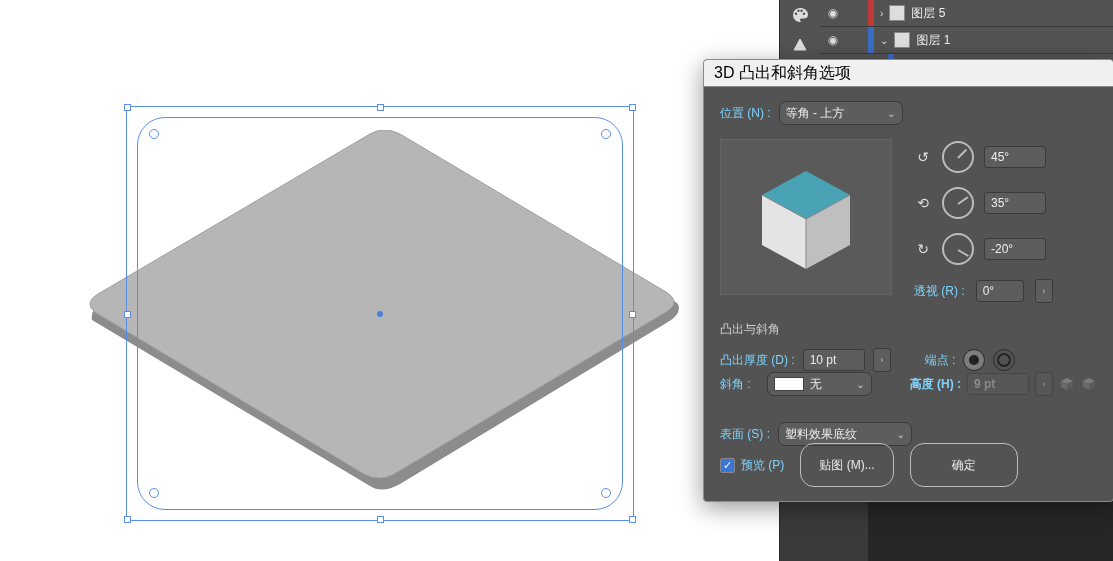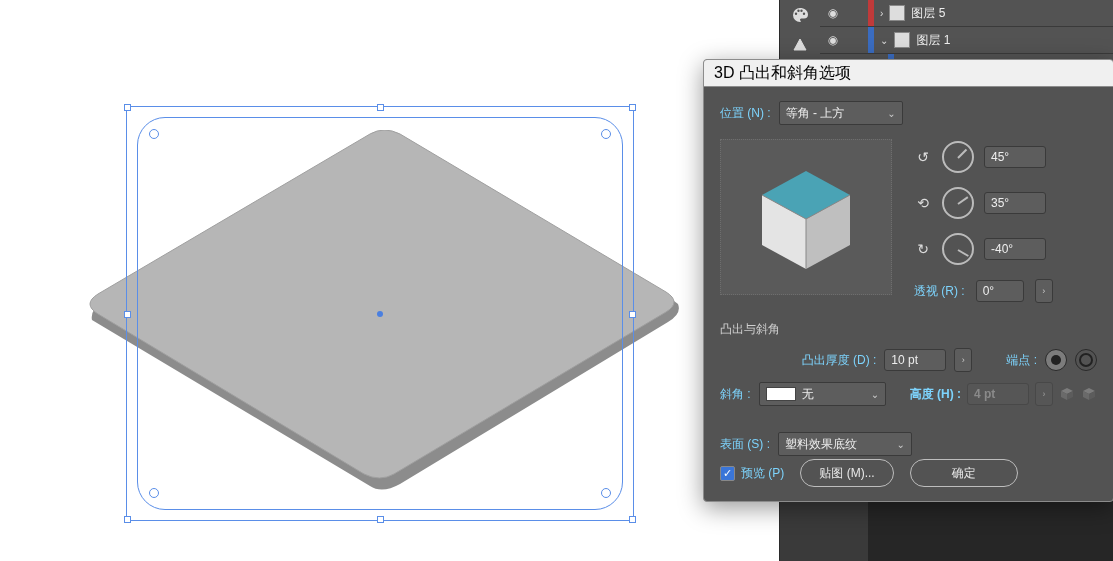--- a/index.html
+++ b/index.html
@@ -197,21 +197,21 @@
     align-items: center;
   }
   .label {
     color: #7dd3fc;
     white-space: nowrap;
   }
   .select {
     height: 22px;
     background: #5d5d5d;
     border: 1px solid #3a3a3a;
-    border-radius: 2px;
+    border-radius: 7px;
     color: #eee;
     display: flex;
     align-items: center;
     padding: 0 6px;
     gap: 6px;
     cursor: default;
   }
   .select .caret {
     margin-left: auto;
     font-size: 10px;
@@ -309,21 +309,21 @@
     left: 0;
     right: 0;
     bottom: 0;
     padding: 10px 16px 14px 16px;
     display: flex;
     align-items: center;
     gap: 16px;
   }
   .pill-btn {
     height: 26px;
-    padding: 0 18px;
+    padding: 8px 18px;
     border: 1px solid #bdbdbd;
     border-radius: 14px;
     color: #e8e8e8;
     background: transparent;
     display: flex;
     align-items: center;
     justify-content: center;
     cursor: default;
     white-space: nowrap;
   }
@@ -481,63 +481,63 @@
           <span class="rot-icon">⟲</span>
           <div class="dial a35"></div>
           <div class="num-input">
             <span>35°</span>
           </div>
         </div>
         <div class="row" style="gap:10px;">
           <span class="rot-icon">↻</span>
           <div class="dial aN30"></div>
           <div class="num-input">
-            <span>-40°</span>
+            <span>-20°</span>
           </div>
         </div>
         <div class="row" style="gap:11px;">
           <span class="label">透视 (R) :</span>
           <div class="num-input" style="width:34px">
             <span>0°</span>
           </div>
           <div class="stepper">›</div>
         </div>
       </div>
     </div>
 
     <div class="section-title">凸出与斜角</div>
 
-    <div class="row" style="gap:8px;justify-content:flex-end;">
+    <div class="row" style="gap:8px;">
       <span class="label">凸出厚度 (D) :</span>
       <div class="num-input">
         <span>10 pt</span>
       </div>
       <div class="stepper">›</div>
       <span style="width:18px"></span>
       <span class="label">端点 :</span>
       <div class="cap-btn active">
           <div class="inner"></div>
         </div>
       <div class="cap-btn">
           <div class="inner hole"></div>
         </div>
     </div>
 
-    <div class="row" style="gap:8px; margin-top:10px;">
+    <div class="row" style="gap:16px; ">
       <span class="label">斜角 :</span>
       <div class="select" style="width:150px">
         <span class="swatch-mini"></span>
         <span>无</span>
         <span class="caret">⌄</span>
       </div>
       <span style="width:10px"></span>
       <span class="row disabled" style="gap:6px;">
         <span class="label">高度 (H) :</span>
         <div class="num-input">
-          <span>4 pt</span>
+          <span>9 pt</span>
         </div>
         <div class="stepper">›</div>
         <svg class="mini-cube-icon" viewBox="0 0 16 16">
             <polygon points="8,2 14,5 8,8 2,5" fill="#7c7c7c"></polygon>
             <polygon points="2,5 8,8 8,14 2,11" fill="#6a6a6a"></polygon>
             <polygon points="14,5 8,8 8,14 14,11" fill="#5c5c5c"></polygon>
           </svg>
         <svg class="mini-cube-icon" viewBox="0 0 16 16">
             <polygon points="8,2 14,5 8,8 2,5" fill="#7c7c7c"></polygon>
             <polygon points="2,5 8,8 8,14 2,11" fill="#6a6a6a"></polygon>

